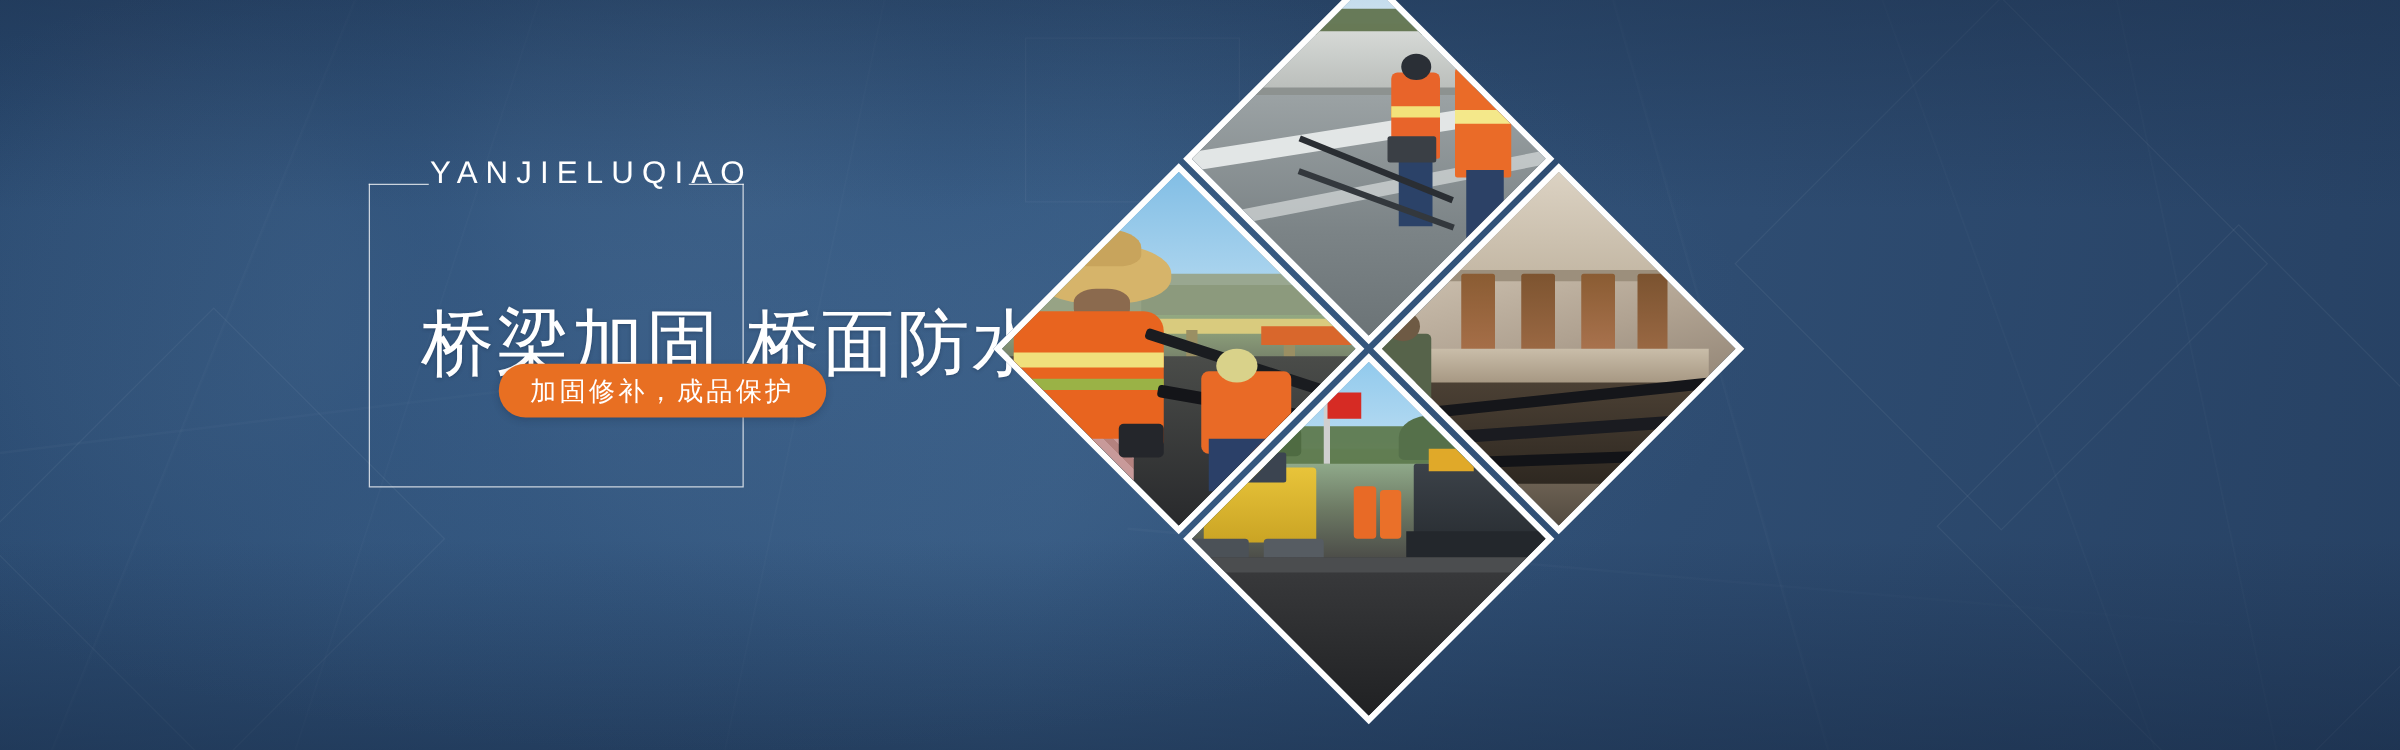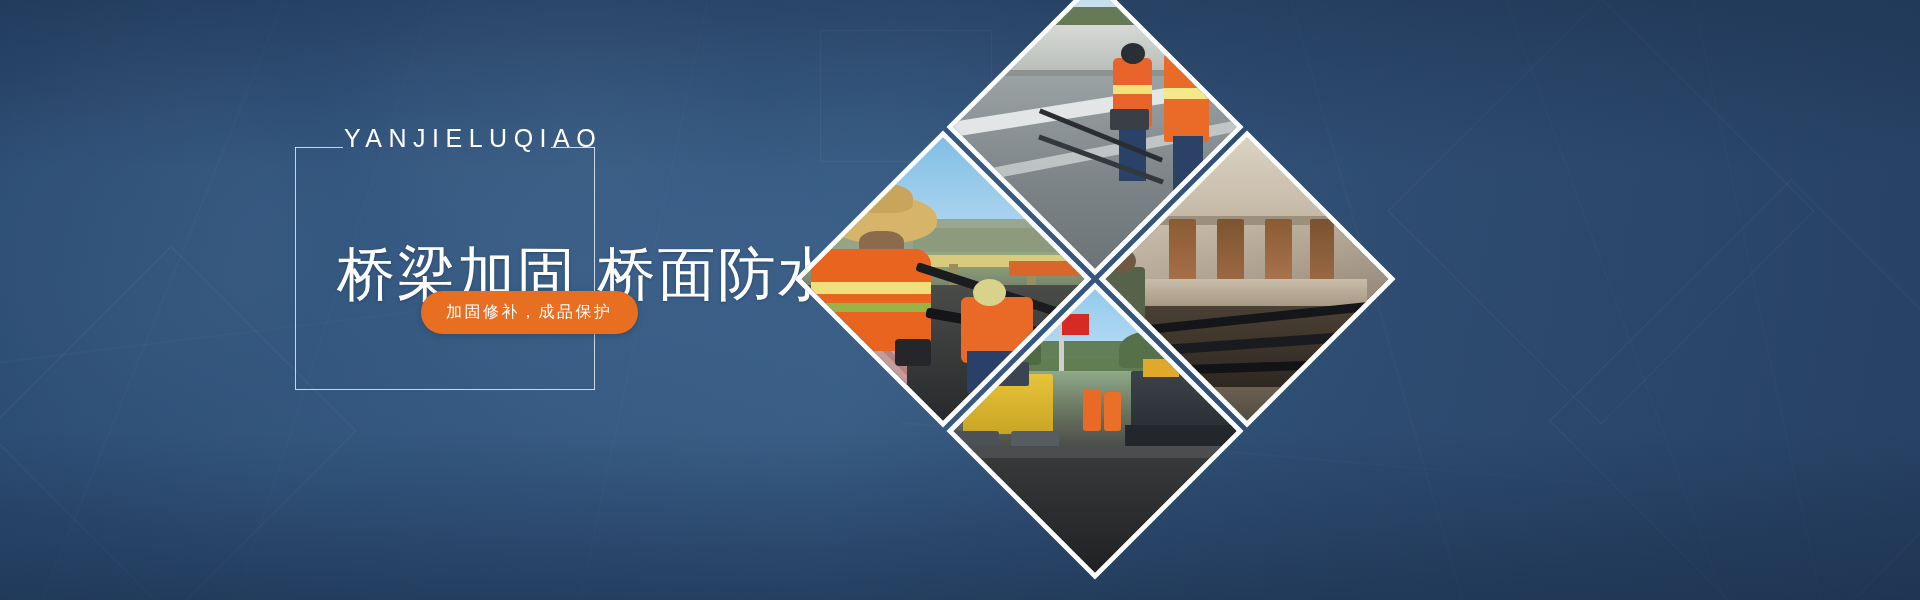--- a/index.html
+++ b/index.html
@@ -67,26 +67,26 @@
   .headline{
     position:absolute;left:337px;top:206px;
     font-size:58px;line-height:1;
     color:#ffffff;font-weight:400;white-space:nowrap;
     letter-spacing:2px;
     font-family:"DejaVu Sans","Liberation Sans",sans-serif;
     text-shadow:0 1px 3px rgba(20,35,58,.35);
   }
 
   .badge{
-    position:absolute;left:421px;top:291px;
+    position:absolute;left:399px;top:291px;
     height:43px;padding:0 25px;
     display:flex;align-items:center;justify-content:center;
     border-radius:22px;
     background:#e86f22;
-    color:#ffffff;font-size:16px;letter-spacing:2.5px;
+    color:#ffffff;font-size:21px;letter-spacing:2.5px;
     white-space:nowrap;
     font-family:"DejaVu Sans","Liberation Sans",sans-serif;
     box-shadow:0 2px 6px rgba(20,35,58,.25);
   }
 
   
   .collage{position:absolute;left:760px;top:0;width:560px;height:600px;}
   .dia{
     position:absolute;overflow:hidden;
     transform:rotate(45deg);

